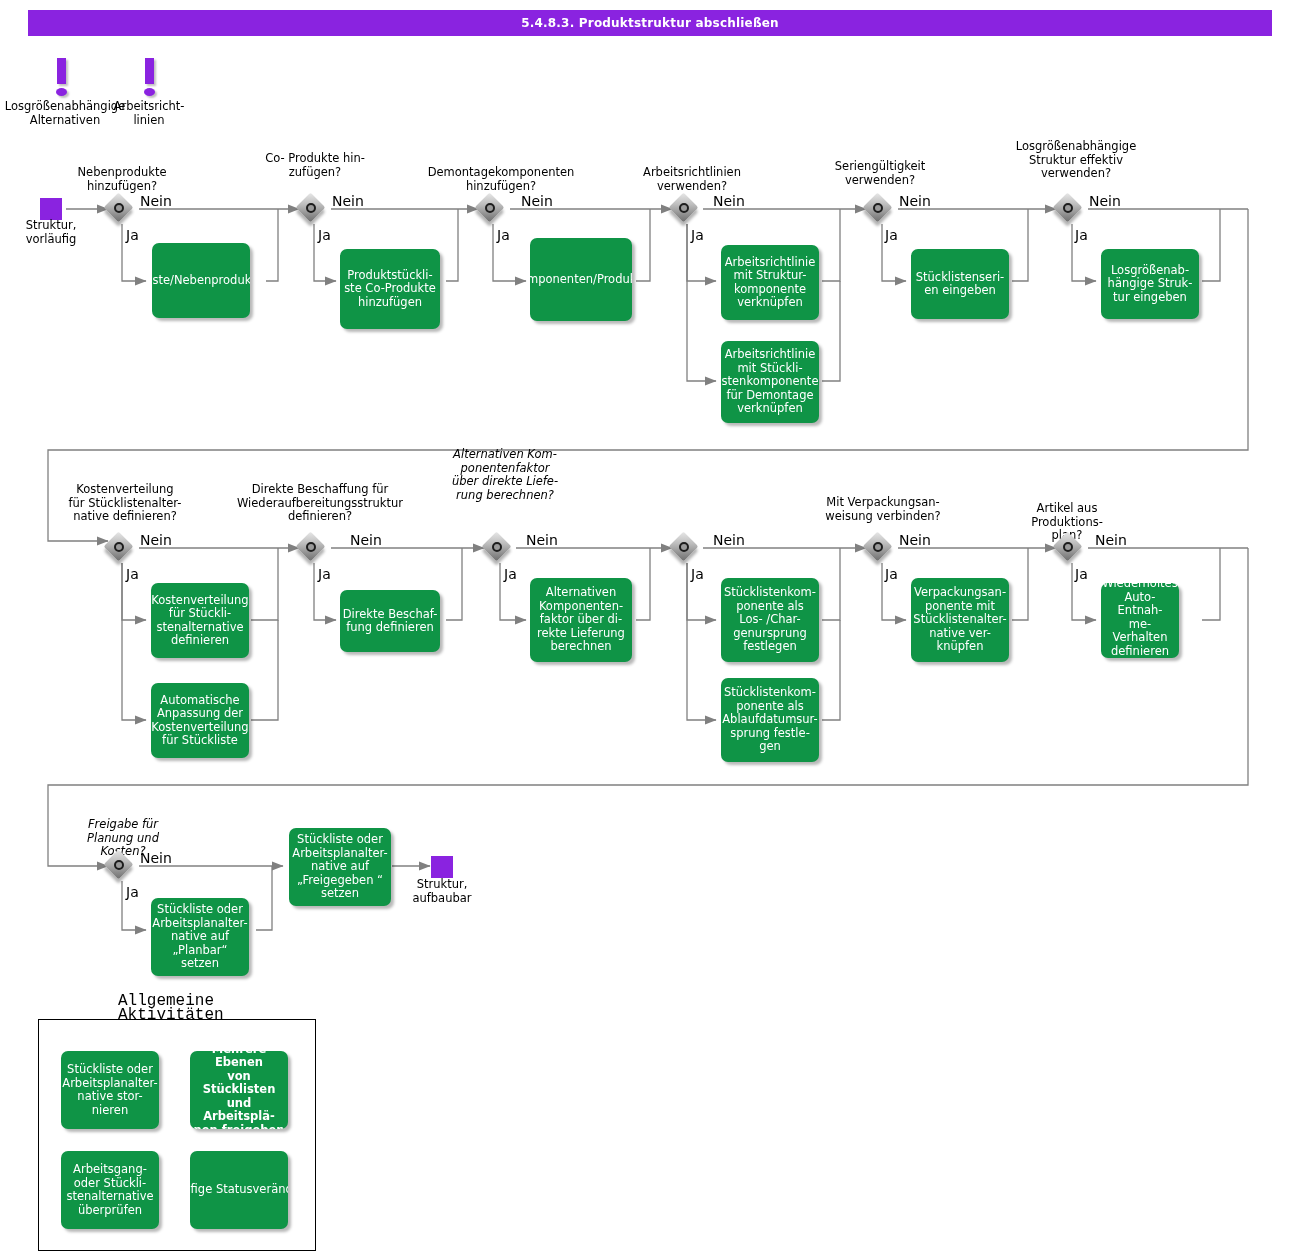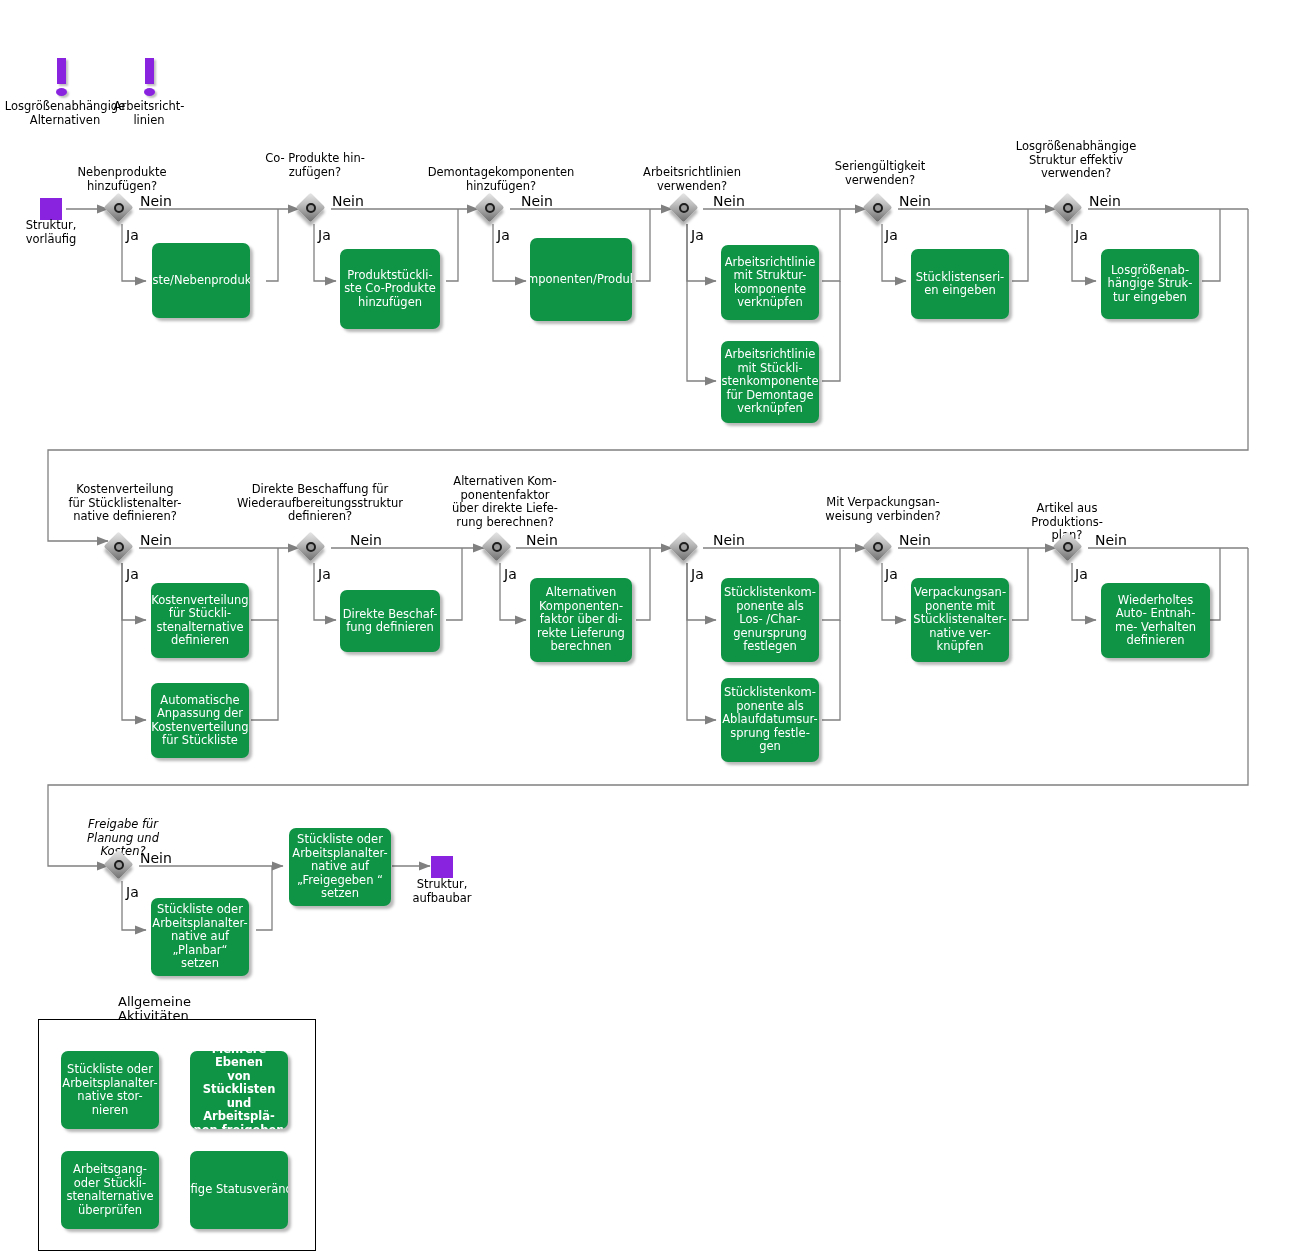--- a/index.html
+++ b/index.html
@@ -40,22 +40,22 @@
   .excl .dot{position:absolute;left:3px;top:30px;width:11px;height:8px;border-radius:50%;
              background:#8a23e0;box-shadow:2px 2px 2px rgba(0,0,0,.25);}
 
   
   .lbl{position:absolute;font-size:11.5px;line-height:13.5px;text-align:center;color:#000;
        white-space:pre-line;}
   .yn{position:absolute;font-size:14px;color:#000;}
 
   
   .frame{position:absolute;border:1.5px solid #000;background:#fff;}
-  .frametitle{position:absolute;font-size:13px;line-height:13.5px;
-              white-space:pre-line;color:#000;}
+  .frametitle{position:absolute;font-size:16px;line-height:13.5px;text-align:center;
+              white-space:pre-line;color:#000;font-family:Liberation Mono, monospace;}
 </style>
 </head>
 <body>
 
 <div id="canvas">
 
   <svg id="wires" viewBox="0 0 1300 1260">
     <defs>
       <marker id="ah" markerWidth="9" markerHeight="7" refX="8.5" refY="3.5" orient="auto">
         <polygon points="0 0, 9 3.5, 0 7" fill="#808080"></polygon>
@@ -124,20 +124,21 @@
 
       <path d="M1248 548 V785 H48 V866 H108" marker-end="url(#ah)"></path>
 
       <path d="M139 866 H283" marker-end="url(#ah)"></path>
       <path d="M122 881 V930 H146" marker-end="url(#ah)"></path>
       <path d="M256 930 H272 V866"></path>
       <path d="M392 866 H430" marker-end="url(#ah)"></path>
     </g>
   </svg>
 
+  <div class="titlebar">5.4.8.3. Produktstruktur abschließen</div>
 
   <div class="excl" style="left:53px;top:58px;">
     <div class="bar"></div>
       <div class="dot"></div>
   </div>
   <div class="lbl" style="left:-5px;top:100px;width:140px;">Losgrößenabhängige
 Alternativen</div>
 
   <div class="excl" style="left:141px;top:58px;">
     <div class="bar"></div>
@@ -259,21 +260,21 @@
   <div class="lbl" style="left:224px;top:483px;width:192px;">Direkte   Beschaffung für
 Wiederaufbereitungsstruktur
 definieren?</div>
   <div class="dia" style="left:297px;top:535px;">
       <div class="dshape"></div>
       <div class="dcirc"></div>
     </div>
   <div class="yn" style="left:350px;top:532px;">Nein</div>
   <div class="yn" style="left:318px;top:566px;">Ja</div>
 
-  <div class="lbl" style="left:441px;top:475px;width:128px;">Alternativen   Kom-
+  <div class="lbl" style="left:441px;top:448px;width:128px;font-style:italic;">Alternativen   Kom-
 ponentenfaktor
 über direkte   Liefe-
 rung   berechnen?</div>
   <div class="dia" style="left:483px;top:535px;">
       <div class="dshape"></div>
       <div class="dcirc"></div>
     </div>
   <div class="yn" style="left:526px;top:532px;">Nein</div>
   <div class="yn" style="left:504px;top:566px;">Ja</div>
 
@@ -347,21 +348,21 @@
     </div>
 
   <div class="act" style="left:911px;top:578px;width:98px;height:84px;">
     <span style="width:auto;">Verpackungsan-
 ponente    mit
 Stücklistenalter-
 native     ver-
 knüpfen</span>
     </div>
 
-  <div class="act" style="left:1101px;top:583px;width:109px;height:75px;">
+  <div class="act" style="left:1101px;top:583px;width:78px;height:75px;align-items:flex-end;">
     <span style="width:auto;">Wiederholtes
 Auto- Entnah-
 me- Verhalten
 definieren</span>
     </div>
 
   <div class="lbl" style="left:72px;top:818px;width:102px;font-style:italic;">Freigabe für
 Planung und
 Kosten?</div>
   <div class="dia" style="left:105px;top:853px;">

